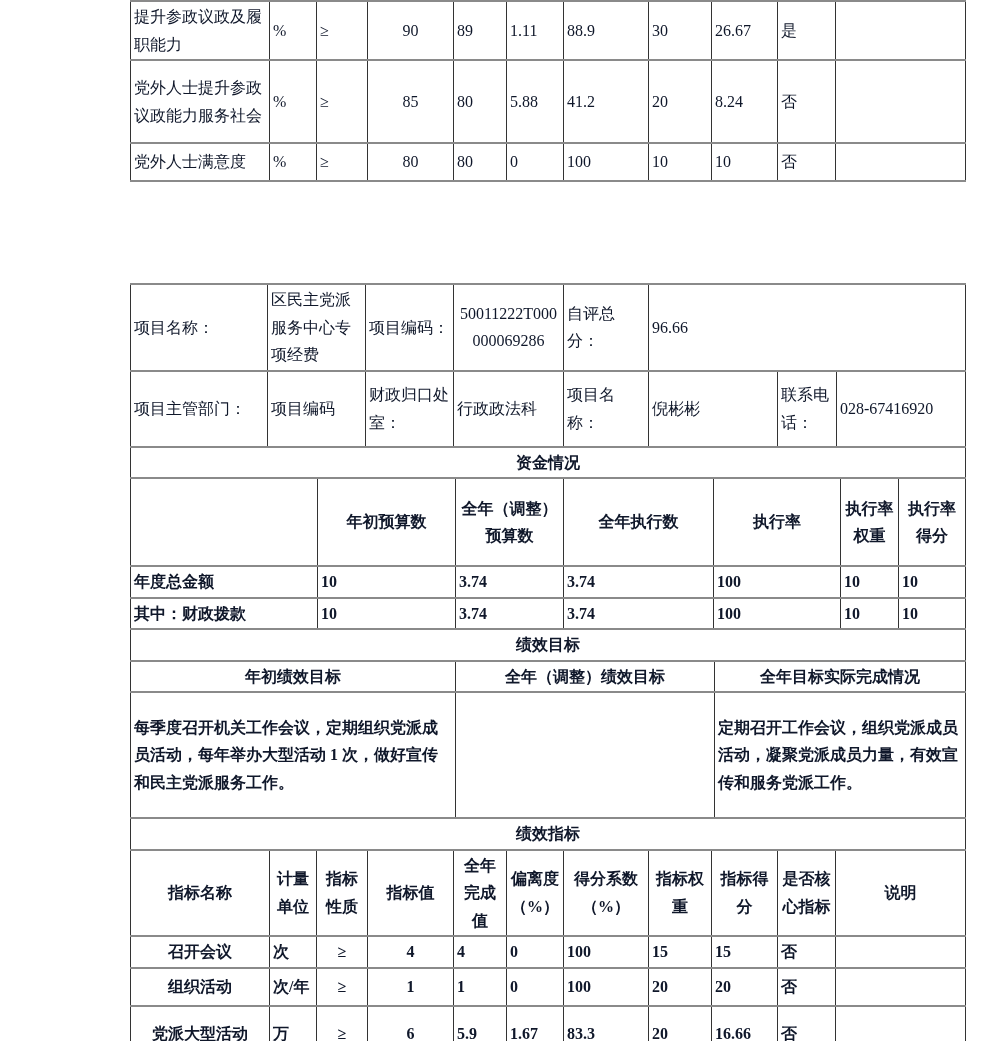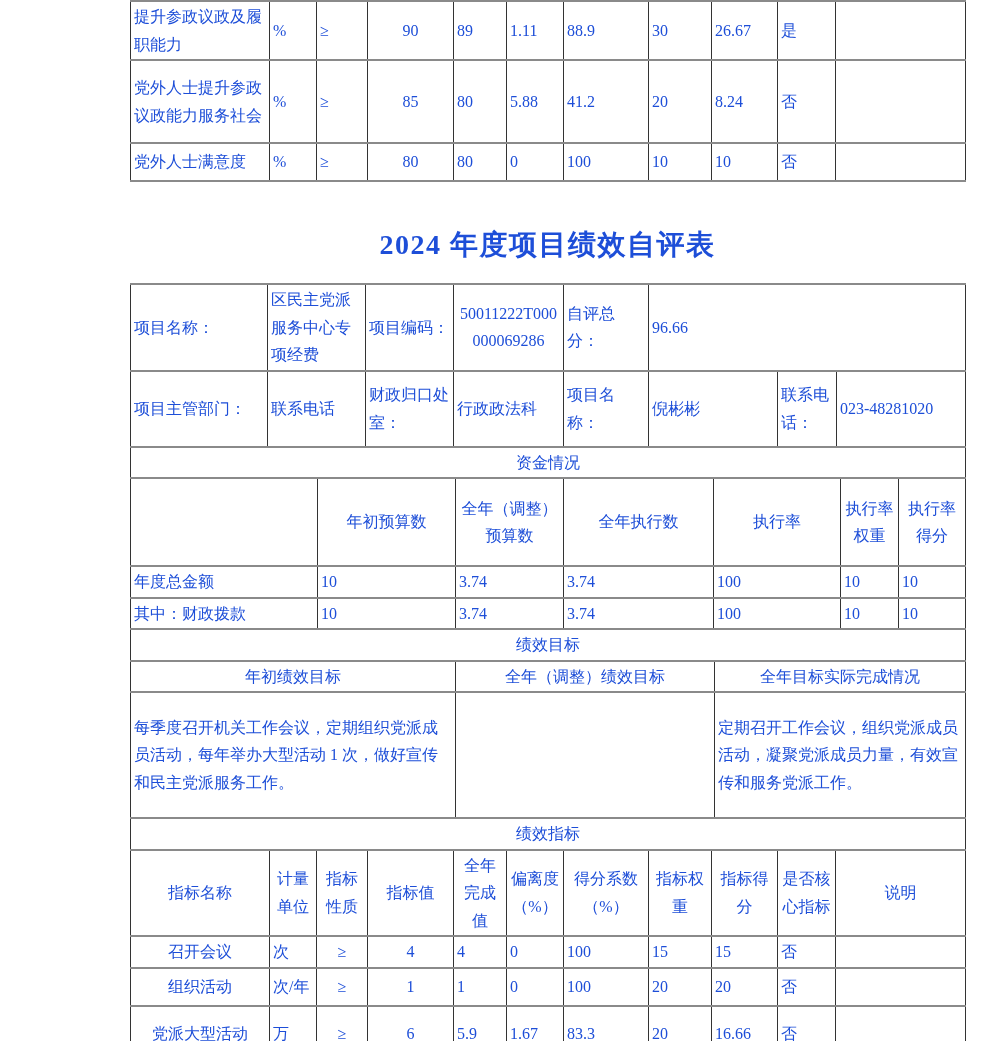--- a/index.html
+++ b/index.html
@@ -1,36 +1,36 @@
 <!DOCTYPE html>
 <html><head>
 <meta charset="utf-8">
 <style>
   html,body{margin:0;padding:0;}
   body{width:1000px;height:1041px;background:#ffffff;}
   .page{position:relative;width:1000px;height:1041px;background:#fff;overflow:hidden;
-        font-family:"Liberation Serif","DejaVu Serif",serif;color:#1d4ed8;}
+        font-family:"Liberation Serif","DejaVu Serif",serif;color:#0f172a;}
   .grid-table{border-collapse:collapse;table-layout:fixed;width:835px;}
   .grid-table td{
       border-left:1px solid #333333;
       border-right:1px solid #333333;
       border-top:2px solid #8a8a8a;
       border-bottom:2px solid #8a8a8a;
       font-size:16px;line-height:1.72;vertical-align:middle;
       padding:1px 3px;word-break:break-word;overflow:hidden;}
   .l{text-align:left;padding-left:3px;}
   .c{text-align:center;}
   .r{text-align:left;padding-right:5px;}
   .code{word-break:break-all;line-height:1.55;}
   .band td{text-align:center;}
   .doc-title{position:absolute;left:130px;top:224px;width:835px;height:42px;line-height:42px;
       text-align:center;font-size:28px;font-weight:bold;letter-spacing:1.5px;}
   .top-table{position:absolute;left:130px;top:0;}
   .main-stack{position:absolute;left:130px;top:283px;}
-  .main-stack table + table{margin-top:-2px;}
+  .main-stack table + table{margin-top:-2px;font-weight:bold;}
   .goal-cell{vertical-align:middle;line-height:1.8;}
 </style>
 </head>
 <body>
 
 <div class="page">
 
   <table class="grid-table top-table">
     <colgroup>
       <col style="width:139px">
@@ -81,21 +81,20 @@
       <td class="r">0</td>
       <td class="r">100</td>
       <td class="r">10</td>
       <td class="r">10</td>
       <td class="l">否</td>
       <td class="l"></td>
     </tr>
   </tbody>
     </table>
 
-  <div class="doc-title">2024 年度项目绩效自评表</div>
 
   <div class="main-stack">
 
     <table class="grid-table">
       <colgroup>
         <col style="width:137px">
           <col style="width:98px">
           <col style="width:88px">
           <col style="width:110px">
         <col style="width:85px">
@@ -107,27 +106,27 @@
           <tr style="height:78px">
         <td class="l">项目名称：</td>
         <td class="l">区民主党派服务中心专项经费</td>
         <td class="l">项目编码：</td>
         <td class="c code">50011222T000000069286</td>
         <td class="l">自评总分：</td>
         <td class="l" colspan="3">96.66</td>
       </tr>
       <tr style="height:76px">
         <td class="l">项目主管部门：</td>
-        <td class="l">联系电话</td>
+        <td class="l">项目编码</td>
         <td class="l">财政归口处室：</td>
         <td class="l">行政政法科</td>
         <td class="l">项目名称：</td>
         <td class="l">倪彬彬</td>
         <td class="l">联系电话：</td>
-        <td class="l">023-48281020</td>
+        <td class="l">028-67416920</td>
       </tr>
     </tbody>
       </table>
 
     <table class="grid-table">
       <colgroup>
         <col style="width:187px">
           <col style="width:138px">
           <col style="width:108px">
           <col style="width:150px">

